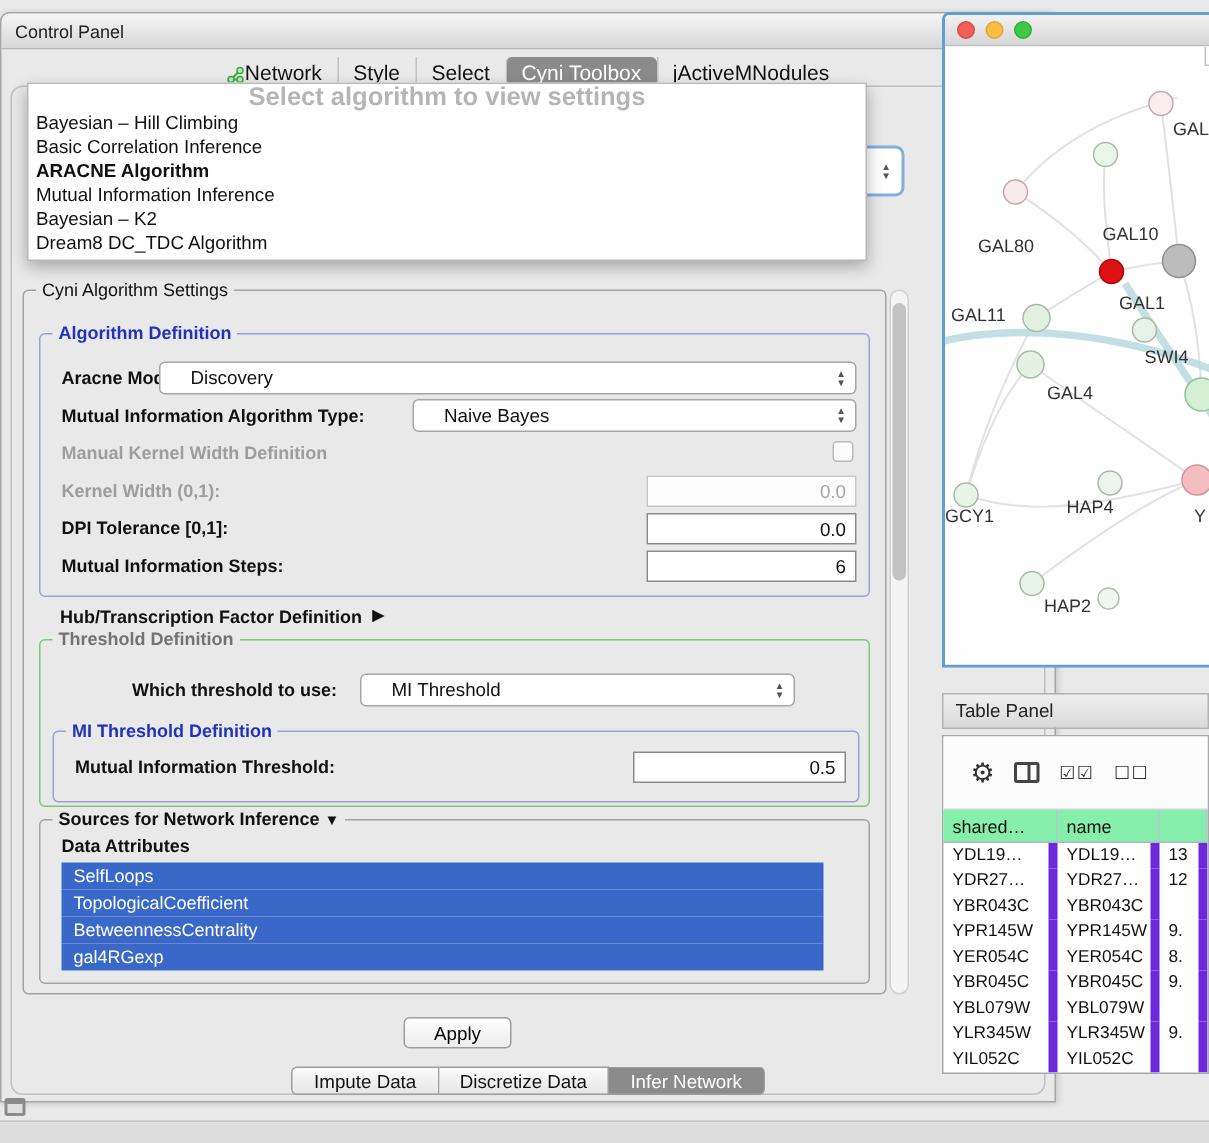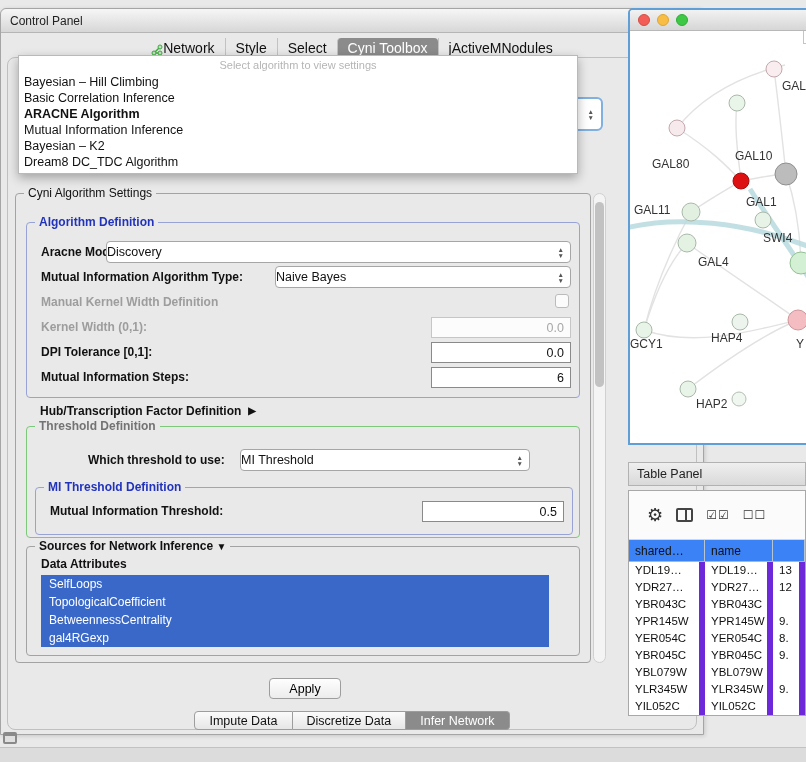--- a/index.html
+++ b/index.html
@@ -41,21 +41,21 @@
   .gtitle.bold{font-weight:bold;}
   .grp{position:absolute;border:1px solid;border-radius:4px;}
   .grp.alg{left:10px;top:28px;width:554px;height:176px;border-color:#97a3d6;}
   .grp.thr{left:10px;top:232px;width:554px;height:112px;border-color:#7cc87c;}
   .grp.mi{left:8px;top:60px;width:538px;height:48px;border-color:#97a3d6;}
   .grp.src{left:10px;top:352px;width:554px;height:110px;border-color:#a3a3a3;}
 
   .lbl{position:absolute;font-weight:bold;font-size:12px;color:#111;white-space:nowrap;}
   .lbl.dis{color:#9d9d9d;}
   .combo{position:absolute;height:22px;background:#fff;border:1px solid #a6a6a6;border-radius:4px;
-      display:flex;align-items:center;padding:0 6px 0 0;font-size:12.5px;}
+      display:flex;align-items:center;padding:0 6px 0 20px;font-size:12.5px;}
   .combo .val{flex:1;white-space:nowrap;overflow:hidden;}
   .field{position:absolute;height:21px;background:#fff;border:1px solid #8a8a8a;text-align:right;
       padding:0 6px;font-size:12.5px;font-family:"Liberation Sans",sans-serif;color:#111;}
   .field.dis{border-color:#c6c6c6;color:#a8a8a8;background:#fcfcfc;}
   .checkbox{position:absolute;width:14px;height:14px;border:1px solid #bbb;border-radius:3px;background:#fbfbfb;}
   .hubrow{position:absolute;left:24px;top:210px;font-weight:bold;display:flex;gap:7px;align-items:center;font-size:12px;}
   .tri{font-size:10px;line-height:1;}
 
   .attr-list{position:absolute;}
   .attr-item{height:18px;line-height:18px;background:#3a68c8;color:#fff;padding-left:8px;font-size:12px;white-space:nowrap;}
@@ -69,21 +69,21 @@
   .bottom-tabs{position:absolute;left:0;top:702px;width:100%;display:flex;justify-content:center;}
   .btab{height:19px;line-height:18px;padding:0 14px;border:1px solid #9d9d9d;border-left-width:0;
       background:linear-gradient(#fbfbfb,#e6e6e6);font-size:12.5px;}
   .btab:first-child{border-left-width:1px;border-radius:4px 0 0 4px;}
   .btab:last-child{border-radius:0 4px 4px 0;}
   .btab.selected{background:#8b8b8b;color:#fff;}
 
   
   .popup{position:absolute;left:18px;top:55px;width:560px;height:119px;background:#fff;
       border:1px solid #b9b9b9;box-shadow:0 4px 10px rgba(0,0,0,.3);z-index:50;}
-  .popup .ph{height:18px;line-height:18px;text-align:center;color:#b5b5b5;font-size:11px;}
+  .popup .ph{height:18px;line-height:18px;text-align:center;color:#b5b5b5;font-size:17px;font-weight:bold;}
   .popup .pi{height:16px;line-height:16px;padding-left:5px;font-size:12.5px;color:#111;white-space:nowrap;}
   .popup .pi.strong{font-weight:bold;}
 
   
   .netwin{position:absolute;left:628px;top:8px;width:190px;height:437px;border:2px solid #5f9ed6;
       border-radius:5px 5px 0 0;background:#fff;}
   .mac-titlebar{height:21px;background:linear-gradient(#f2f2f2,#d6d6d6);border-bottom:1px solid #b8b8b8;
       display:flex;align-items:center;gap:7px;padding:0 8px;border-radius:3px 3px 0 0;}
   .light{width:12px;height:12px;border-radius:50%;}
   .light.red{background:#f25e57;border:1px solid #d64b45;}
@@ -102,21 +102,21 @@
   .tp-titlebar{position:absolute;left:628px;top:462px;width:178px;height:24px;
       background:linear-gradient(#efefef,#d9d9d9);border:1px solid #b2b2b2;display:flex;align-items:center;
       padding:0 8px;font-size:12.5px;color:#222;}
   .tablewin{position:absolute;left:628px;top:490px;width:178px;height:226px;background:#fff;border:1px solid #a8a8a8;}
   .tp-toolbar{position:absolute;left:0;top:0;width:100%;height:49px;background:#fbfbfb;
       border-bottom:1px solid #d5d5d5;display:flex;align-items:center;gap:13px;padding-left:18px;}
   .ticon{font-size:18px;color:#333;line-height:1;}
   .ticon.small{font-size:12px;letter-spacing:1px;color:#333;}
   .colicon{width:17px;height:14px;border:2px solid #444;border-radius:2px;position:relative;}
   .colicon i{position:absolute;left:50%;top:0;bottom:0;width:2px;background:#444;}
-  .thead{position:absolute;left:0;top:49px;width:100%;height:22px;background:#3b82f6;
+  .thead{position:absolute;left:0;top:49px;width:100%;height:22px;background:#86efac;
       border-bottom:1px solid #a9b9c9;display:flex;}
   .th{line-height:22px;font-size:12px;padding-left:6px;border-right:1px solid #b7c5d3;white-space:nowrap;overflow:hidden;}
   .th.c1{width:76px;}.th.c2{width:68px;}.th.c3{flex:1;}
   .tbody{position:absolute;left:0;top:71px;width:100%;bottom:0;overflow:hidden;}
   .trow{display:flex;height:17px;line-height:17px;font-size:11.5px;}
   .td{padding-left:6px;border-right:6px solid #6d28d9;white-space:nowrap;overflow:hidden;}
   .td.c1{width:76px;}.td.c2{width:68px;}.td.c3{flex:1;}
 
   .dock-icon{position:absolute;left:3px;top:732px;width:14px;height:12px;border:2px solid #8a8a8a;
       border-top-width:4px;border-radius:2px;background:#e0e0e0;}

